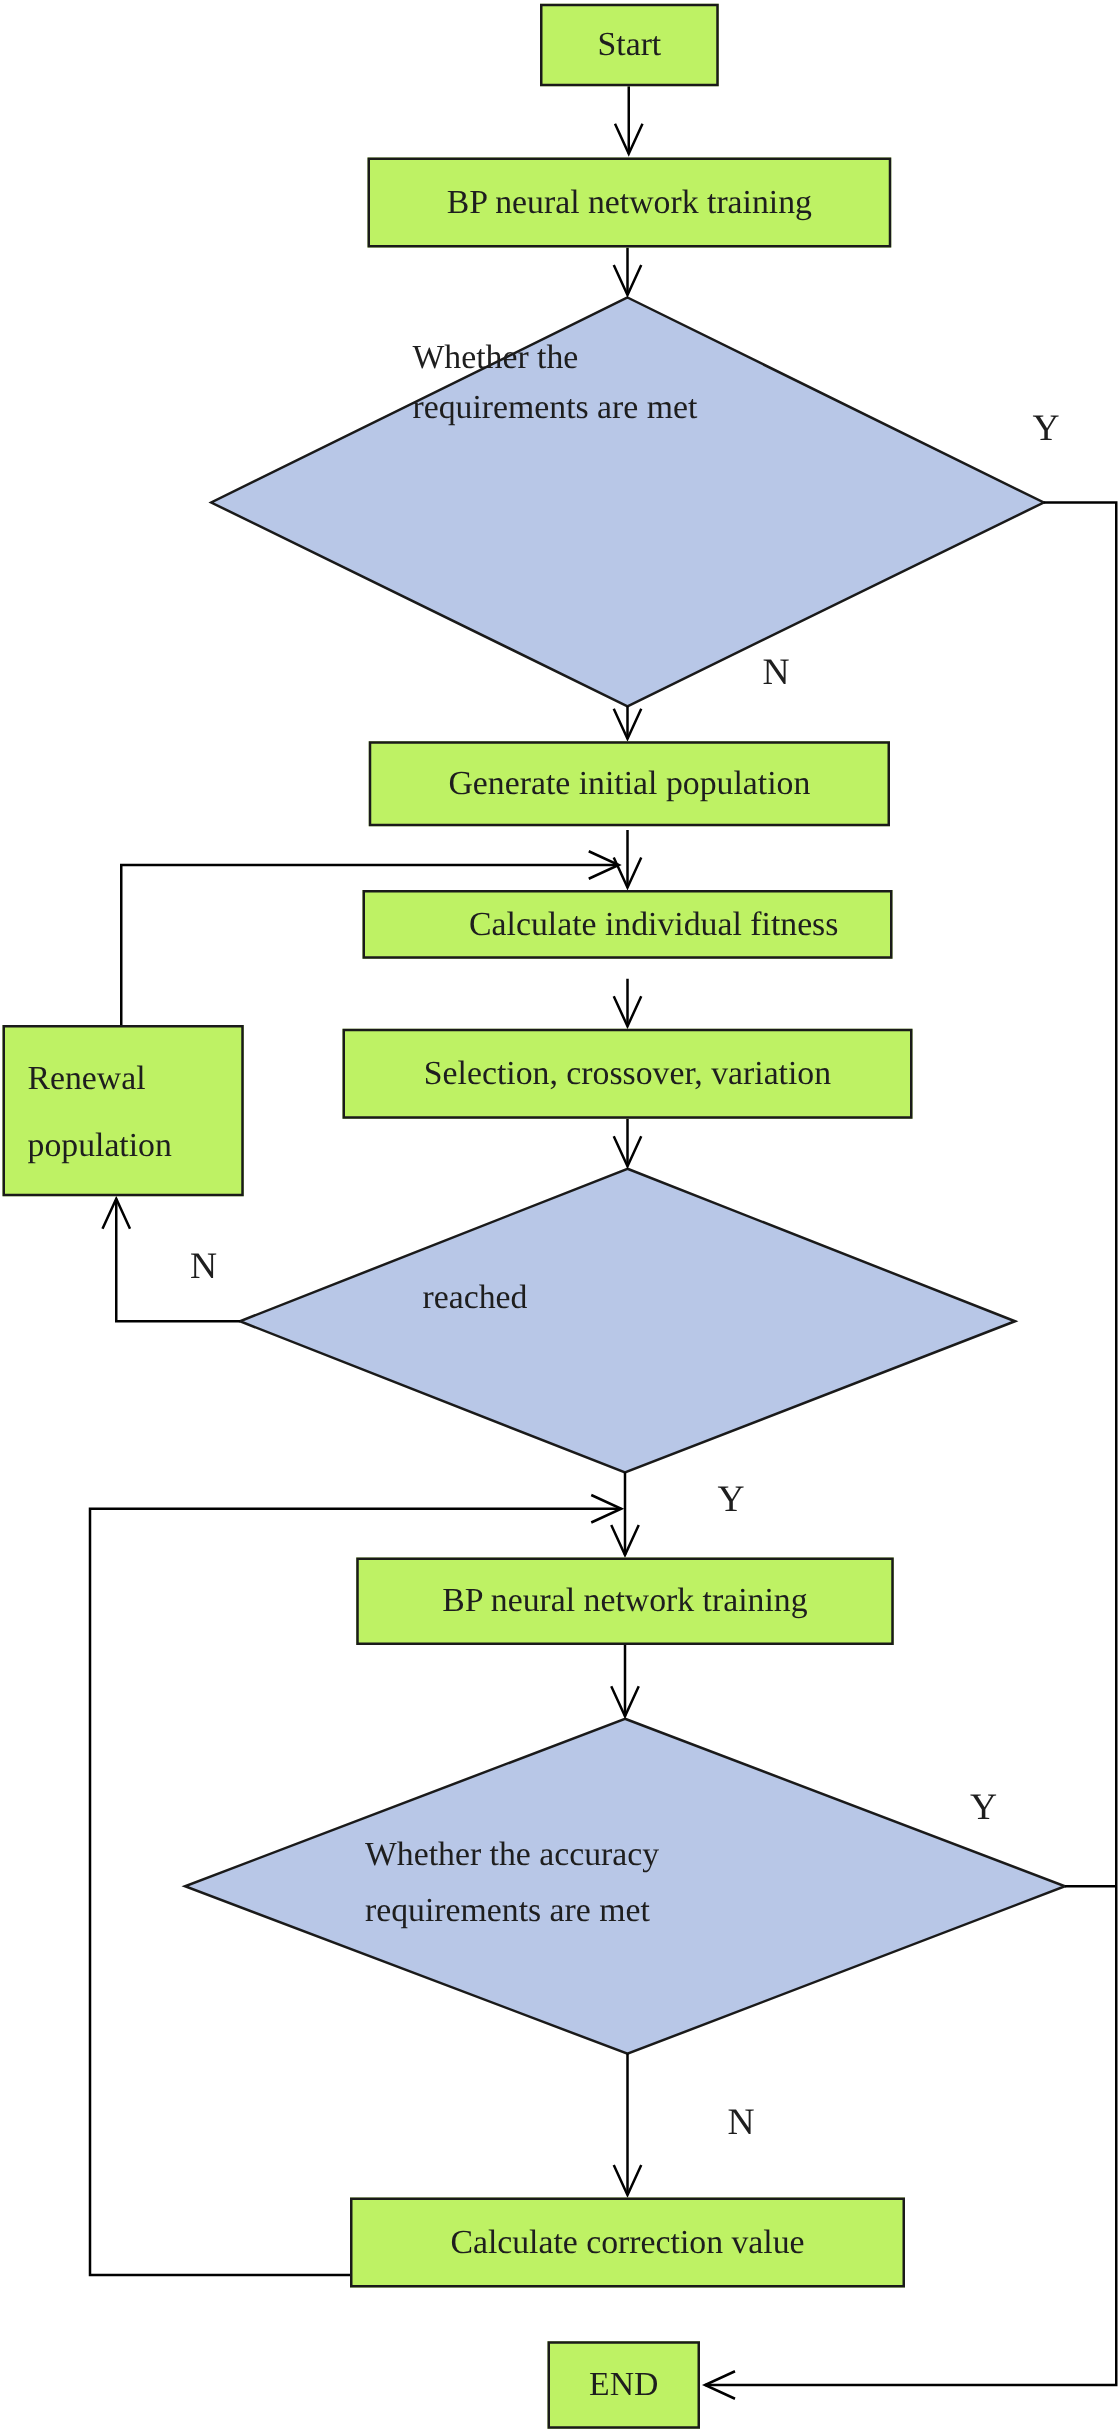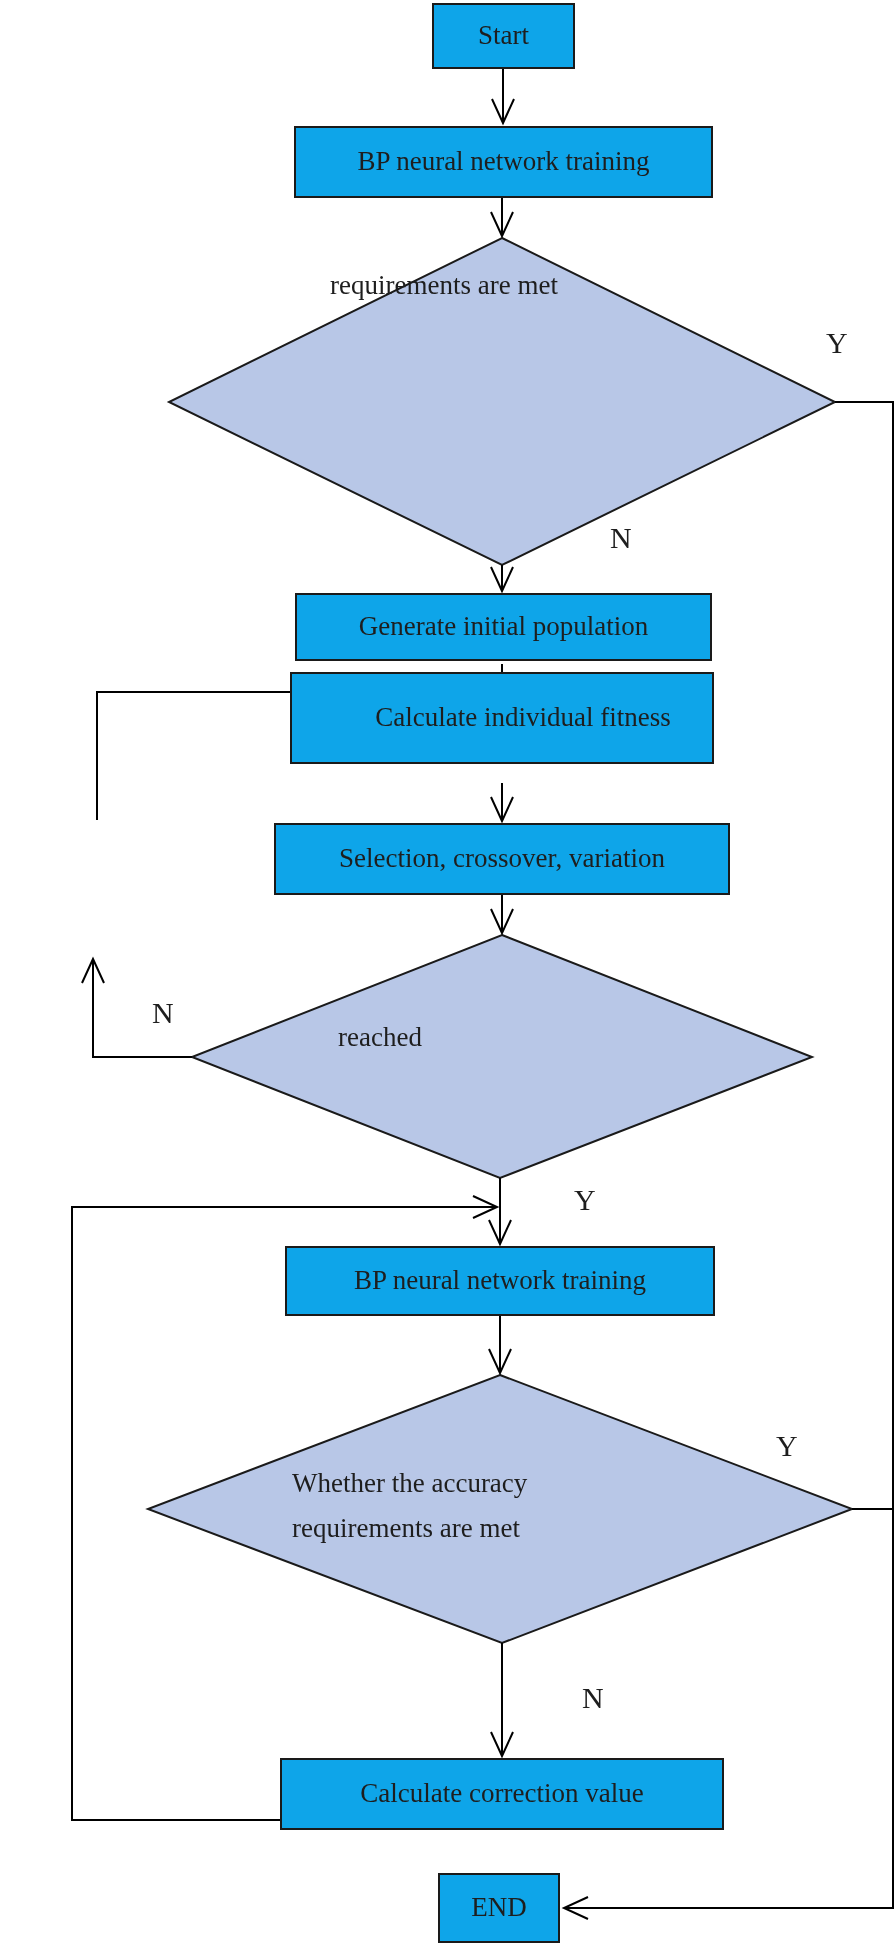--- a/index.html
+++ b/index.html
@@ -12,21 +12,21 @@
     color: #1e1e1e;
     overflow: hidden;
   }
   .layer {
     position: absolute;
     left: 0; top: 0;
   }
   .node {
     position: absolute;
     box-sizing: border-box;
-    background: #0ea5e9;
+    background: #bef264;
     border: 2px solid #1a1a1a;
     display: flex;
     align-items: center;
     justify-content: center;
     font-size: 27px;
     line-height: 1.1;
     white-space: nowrap;
     z-index: 2;
   }
   .node.left-align {
@@ -102,32 +102,39 @@
     <path d="M 502 1643 L 502 1756"></path>
     <path d="M 491 1732 L 502 1756 L 513 1732"></path>
   </svg>
 
   <div class="node" style="left:432px; top:3px; width:143px; height:66px;">Start</div>
 
   <div class="node" style="left:294px; top:126px; width:419px; height:72px;">BP neural network training</div>
 
   <div class="node" style="left:295px; top:593px; width:417px; height:68px;">Generate initial population</div>
 
-  <div class="node" style="left:290px; top:672px; width:424px; height:92px;padding-left:42px;">Calculate individual fitness</div>
+  <div class="node" style="left:290px; top:712px; width:424px; height:55px;padding-left:42px;">Calculate individual fitness</div>
 
   <div class="node" style="left:274px; top:823px; width:456px; height:72px;">Selection, crossover, variation</div>
 
+  <div class="node left-align multiline" style="left:2px; top:820px; width:193px; height:137px; line-height:54px;">
+    <span>
+      <span class="line">Renewal</span>
+      <span class="line">population</span>
+    </span>
+  </div>
 
   <div class="node" style="left:285px; top:1246px; width:430px; height:70px;">BP neural network training</div>
 
   <div class="node" style="left:280px; top:1758px; width:444px; height:72px;text-align:center;">Calculate correction value</div>
 
   <div class="node" style="left:438px; top:1873px; width:122px; height:70px;">END</div>
 
   <div class="diamond-label" style="left:330px; top:265px; line-height:40px;">
+    <span class="line">Whether the</span>
     <span class="line">requirements are met</span>
   </div>
 
   <div class="diamond-label" style="left:338px; top:1013px; line-height:48px;">
     <span class="line">reached</span>
   </div>
 
   <div class="diamond-label" style="left:292px; top:1461px; line-height:45px;">
     <span class="line">Whether the accuracy</span>
     <span class="line">requirements are met</span>

